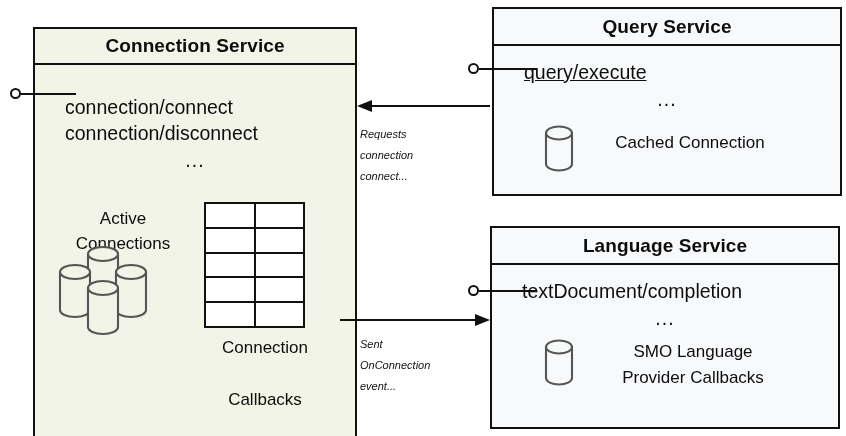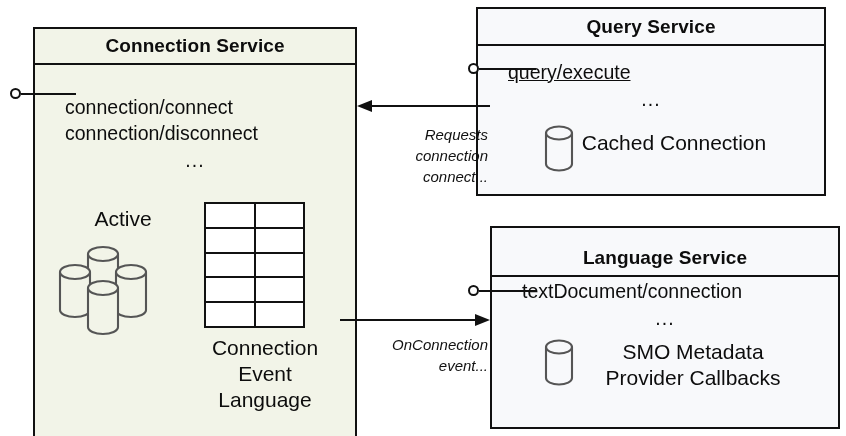--- a/index.html
+++ b/index.html
@@ -22,24 +22,24 @@
       font-size:19.5px;line-height:25px;white-space:nowrap;}
   .api-left{text-align:left;}
   .ellipsis{position:absolute;left:0;right:0;text-align:center;
       font-size:19.5px;line-height:18px;letter-spacing:1px;}
 
   .lollipop{position:absolute;}
   .lolli-circle{position:absolute;width:11px;height:11px;border:2px solid #111;
       border-radius:50%;background:#fff;box-sizing:border-box;}
   .lolli-stem{position:absolute;height:0;border-top:2px solid #111;}
 
-  .arrow-label{position:absolute;text-align:right;font-style:italic;
-      font-size:15px;line-height:21px;color:#111;}
+  .arrow-label{position:absolute;text-align:left;font-style:italic;
+      font-size:11px;line-height:21px;color:#111;}
 
-  .cap-label{position:absolute;text-align:center;font-size:21px;line-height:25px;}
+  .cap-label{position:absolute;text-align:center;font-size:17px;line-height:25px;}
 
   .grid-table{position:absolute;border:2px solid #111;background:#fff;
       box-sizing:border-box;display:flex;flex-direction:column;}
   .grid-row{flex:1;display:flex;border-bottom:2px solid #111;}
   .grid-row:last-child{border-bottom:none;}
   .grid-cell{flex:1;border-right:2px solid #111;}
   .grid-cell:last-child{border-right:none;}
 
   svg{display:block;overflow:visible;}
   .svg-layer{position:absolute;left:0;top:0;width:846px;height:436px;
@@ -55,24 +55,24 @@
 
     <div class="box-body" style="top:40px;height:386px;">
 
       <div class="api-line api-left" style="top:26px;left:30px;right:auto;">connection/connect</div>
 
       <div class="api-line api-left" style="top:52px;left:30px;right:auto;">connection/disconnect</div>
 
       <div class="ellipsis" style="top:82px;">...</div>
 
       <div class="cap-label" style="top:137px;left:8px;width:160px;">Active</div>
+      <div class="cap-label" style="top:162px;left:8px;width:160px;">Connections</div>
 
       <div class="cap-label" style="top:266px;left:150px;width:160px;">Connection</div>
-      <div class="cap-label" style="top:292px;left:150px;width:160px;">Event</div>
-      <div class="cap-label" style="top:318px;left:150px;width:160px;">Language</div>
+      <div class="cap-label" style="top:318px;left:150px;width:160px;">Callbacks</div>
 
       <div class="grid-table" style="left:169px;top:133px;width:101px;height:126px;">
         <div class="grid-row">
           <div class="grid-cell"></div>
           <div class="grid-cell"></div>
         </div>
         <div class="grid-row">
           <div class="grid-cell"></div>
           <div class="grid-cell"></div>
         </div>
@@ -85,41 +85,41 @@
           <div class="grid-cell"></div>
         </div>
         <div class="grid-row">
           <div class="grid-cell"></div>
           <div class="grid-cell"></div>
         </div>
       </div>
     </div>
   </div>
 
-  <div class="box gray" style="left:476px;top:7px;width:350px;height:189px;">
+  <div class="box gray" style="left:492px;top:7px;width:350px;height:189px;">
     <div class="box-header" style="height:37px;">Query Service</div>
 
     <div class="box-body" style="top:37px;height:152px;">
       <div class="api-line api-left" style="top:14px;left:30px;right:auto;text-decoration:underline;">query/execute</div>
 
       <div class="ellipsis" style="top:44px;">...</div>
 
       <div class="cap-label" style="top:84px;left:66px;width:260px;">Cached Connection</div>
     </div>
   </div>
 
   <div class="box gray" style="left:490px;top:226px;width:350px;height:203px;">
-    <div class="box-header" style="height:37px;margin-top:12px;">Language Service</div>
+    <div class="box-header" style="height:37px;">Language Service</div>
 
     <div class="box-body" style="top:37px;height:166px;">
-      <div class="api-line api-left" style="top:14px;left:30px;right:auto;">textDocument/connection</div>
+      <div class="api-line api-left" style="top:14px;left:30px;right:auto;">textDocument/completion</div>
 
       <div class="ellipsis" style="top:44px;">...</div>
 
-      <div class="cap-label" style="top:74px;left:66px;width:270px;">SMO Metadata</div>
+      <div class="cap-label" style="top:74px;left:66px;width:270px;">SMO Language</div>
       <div class="cap-label" style="top:100px;left:66px;width:270px;">Provider Callbacks</div>
     </div>
   </div>
 
   <div class="lollipop" style="left:10px;top:88px;width:70px;height:14px;">
     <div class="lolli-circle" style="left:0px;top:0px;"></div>
     <div class="lolli-stem" style="left:11px;top:5px;width:55px;"></div>
   </div>
 
   <div class="lollipop" style="left:468px;top:63px;width:70px;height:14px;">
@@ -132,20 +132,21 @@
     <div class="lolli-stem" style="left:11px;top:5px;width:57px;"></div>
   </div>
 
   <div class="arrow-label" style="left:360px;top:124px;width:128px;">
     <div>Requests</div>
     <div>connection</div>
     <div>connect...</div>
   </div>
 
   <div class="arrow-label" style="left:360px;top:334px;width:128px;">
+    <div>Sent</div>
     <div>OnConnection</div>
     <div>event...</div>
   </div>
 
   <svg class="svg-layer" viewBox="0 0 846 436" xmlns="http://www.w3.org/2000/svg">
 
     <g>
       <line x1="490" y1="106" x2="366" y2="106" stroke="#111" stroke-width="2.2"></line>
       <polygon points="357,106 372,100 372,112" fill="#111"></polygon>
     </g>

